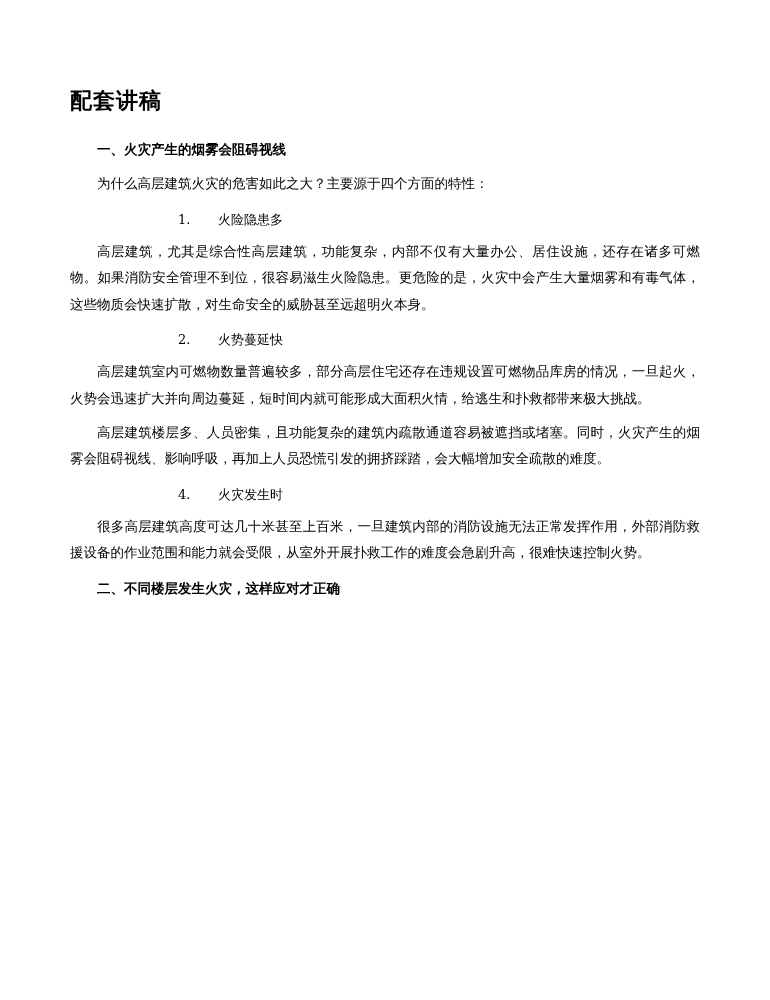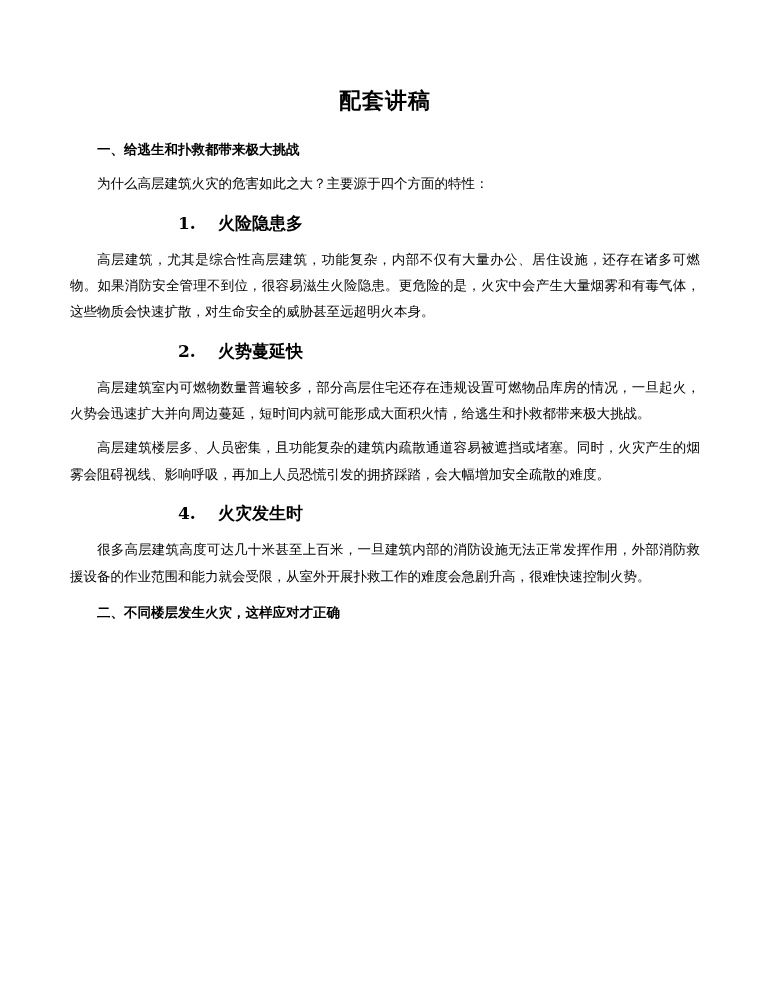--- a/index.html
+++ b/index.html
@@ -14,21 +14,20 @@
     color: #000000;
   }
   .page {
     width: 770px;
     min-height: 1000px;
     box-sizing: border-box;
     padding: 78px 70px 40px 70px;
     background: #ffffff;
   }
   .doc-title {
-    text-align: center;
     font-size: 22px;
     font-weight: bold;
     letter-spacing: 1px;
     margin: 8px 0 20px 0;
     font-family: "DejaVu Serif", "Liberation Serif", serif;
   }
   p {
     margin: 0 0 8px 0;
     font-size: 13.5px;
     line-height: 1.95;
@@ -42,43 +41,43 @@
     text-indent: 2em;
   }
   .section-head {
     text-indent: 2em;
     font-weight: bold;
     font-size: 13.5px;
     line-height: 1.95;
     margin: 10px 0 8px 0;
   }
   .numbered {
-    font-weight: bold;
-    font-size: 17px;
+    font-weight: normal;
+    font-size: 13px;
     line-height: 1.95;
     margin: 10px 0 6px 0;
     padding-left: 108px;
     text-indent: 0;
   }
   .numbered .num {
     display: inline-block;
     width: 40px;
   }
 </style>
 </head>
 <body>
 
 <div class="page">
 
   <h1 class="doc-title">配套讲稿</h1>
 
 
 
 
-  <p class="section-head">一、给逃生和扑救都带来极大挑战</p>
+  <p class="section-head">一、火灾产生的烟雾会阻碍视线</p>
 
   <p class="indent">为什么高层建筑火灾的危害如此之大？主要源于四个方面的特性：</p>
 
   <p class="numbered">
     <span class="num">1.</span><span>火险隐患多</span>
   </p>
   <p class="indent">高层建筑，尤其是综合性高层建筑，功能复杂，内部不仅有大量办公、居住设施，还存在诸多可燃物。如果消防安全管理不到位，很容易滋生火险隐患。更危险的是，火灾中会产生大量烟雾和有毒气体，这些物质会快速扩散，对生命安全的威胁甚至远超明火本身。</p>
 
   <p class="numbered">
     <span class="num">2.</span><span>火势蔓延快</span>

